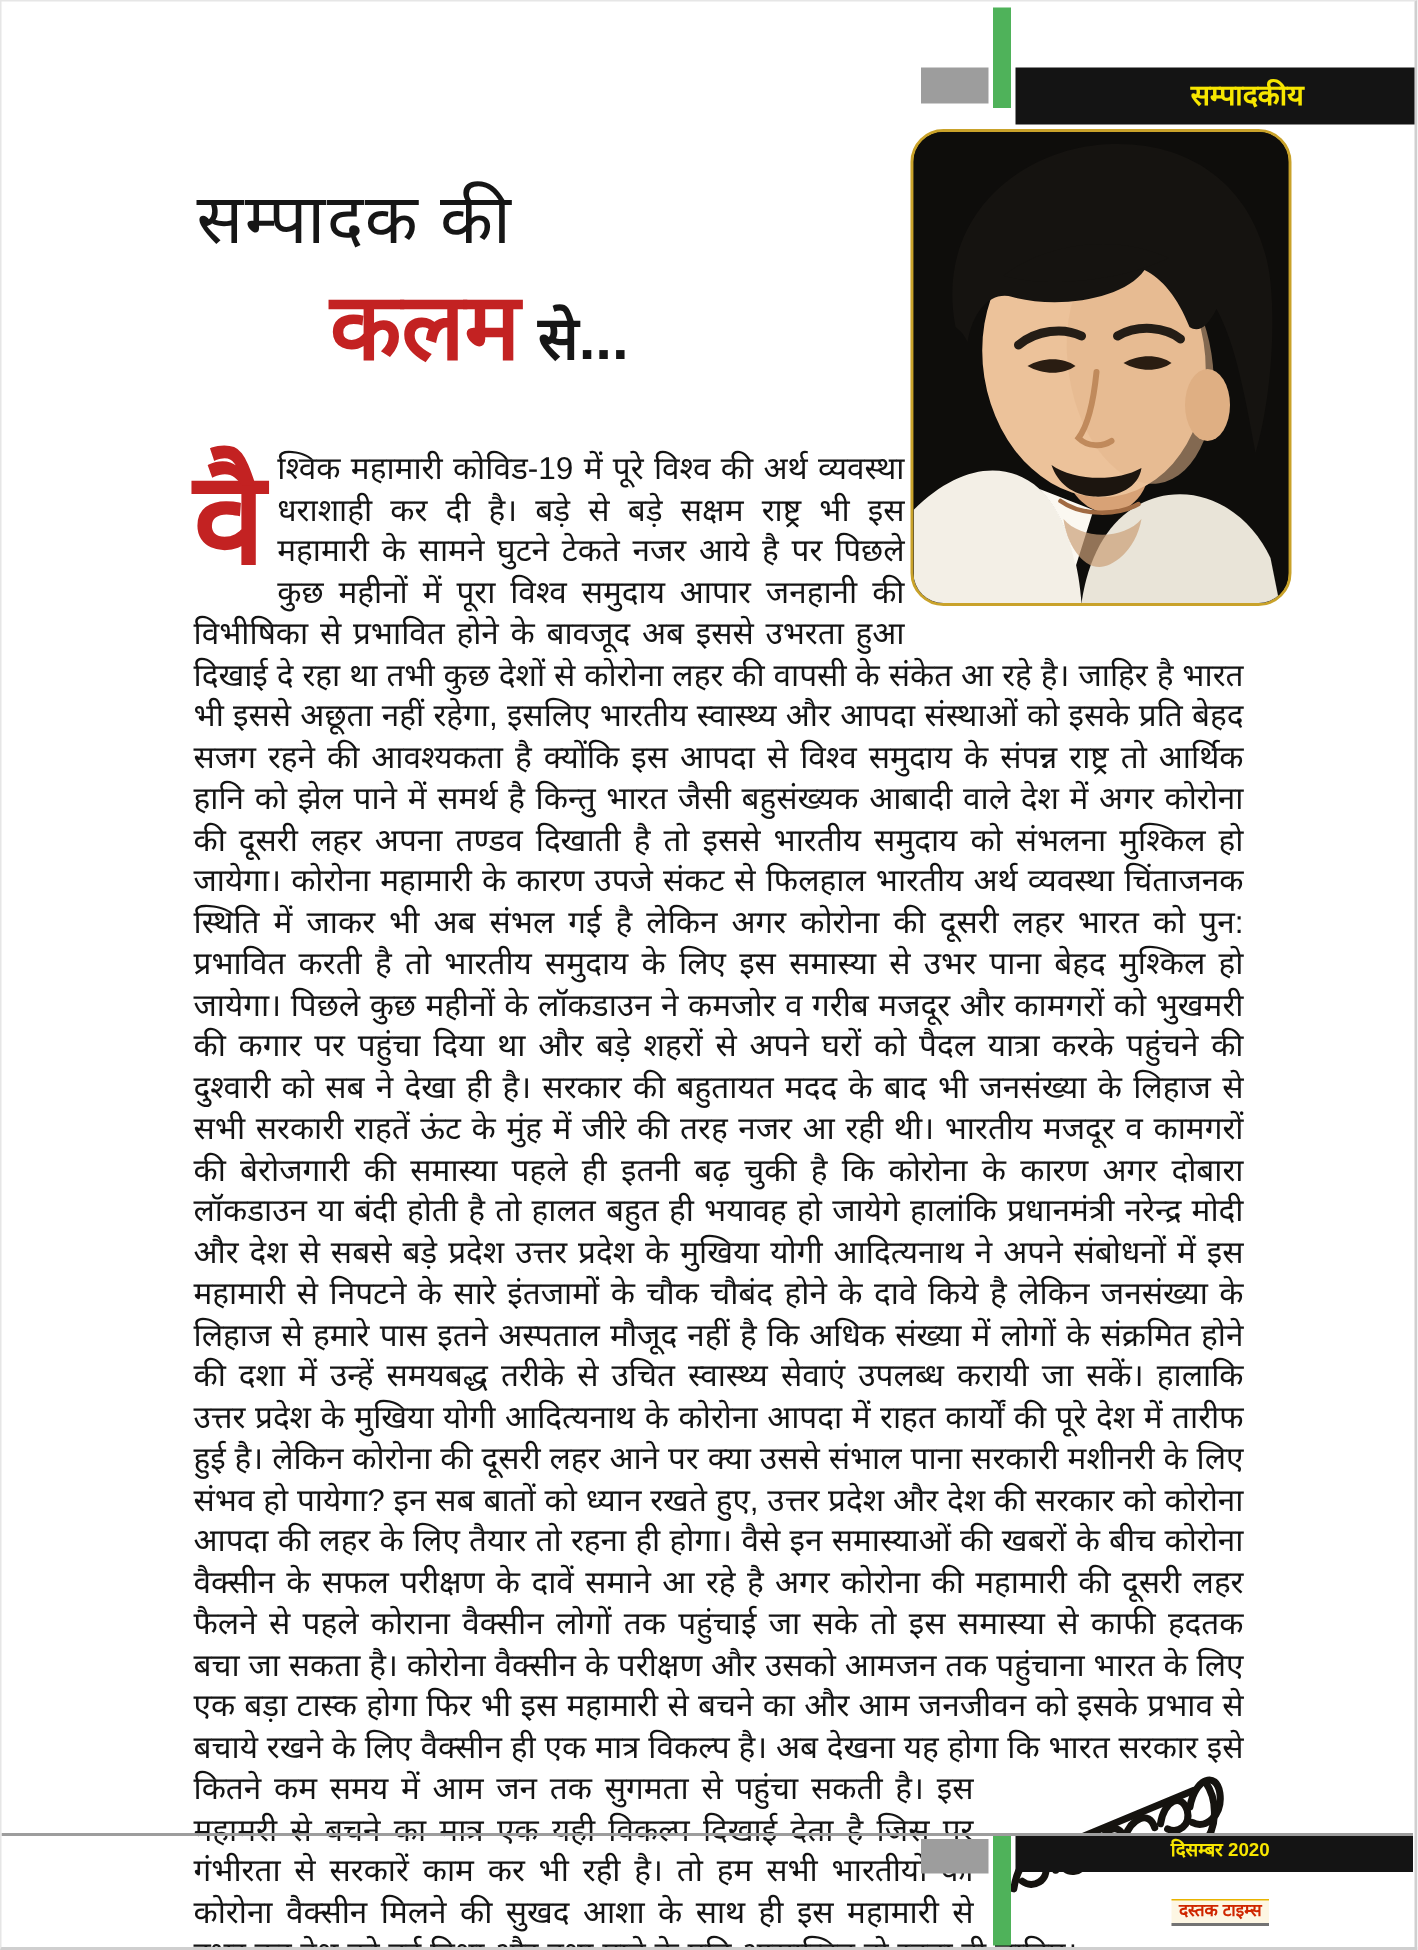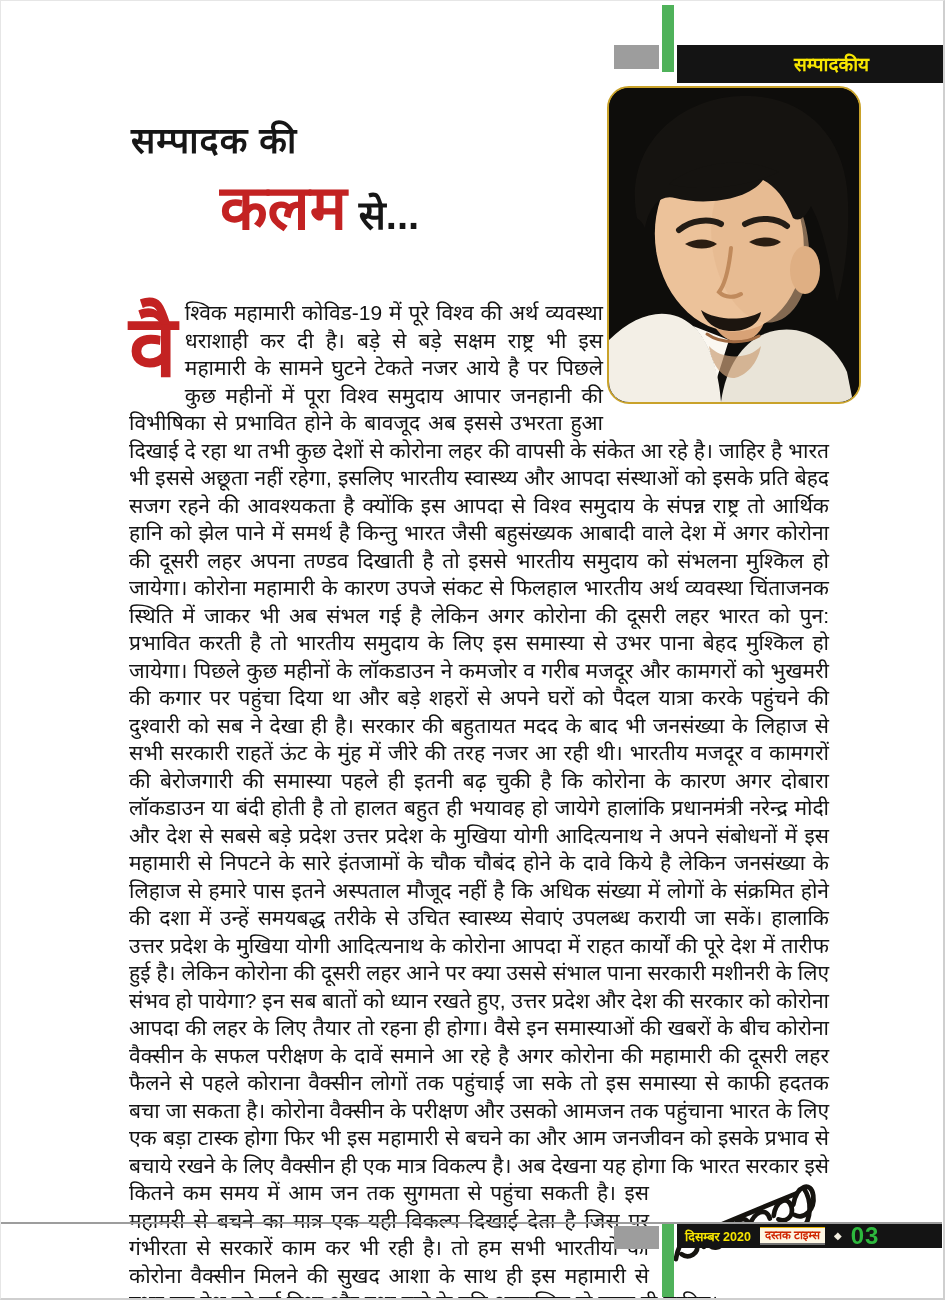--- a/index.html
+++ b/index.html
@@ -10,41 +10,41 @@
     border:1px solid #e6e6e6;border-right:2px solid #cfcfcf;border-bottom:2px solid #cfcfcf;
   }
   
   .hdr-gray{position:absolute;left:613px;top:44px;width:45px;height:24px;background:#9d9d9d;}
   .hdr-green{position:absolute;left:661px;top:4px;width:12px;height:67px;background:#4fb25a;}
   .hdr-bar{position:absolute;left:676px;top:44px;width:265px;height:38px;background:#141414;
            display:flex;align-items:center;justify-content:center;padding-left:22px;}
   .hdr-bar .lbl{color:#f7e600;font-size:19px;font-weight:bold;line-height:1;}
   
   .title{position:absolute;left:130px;top:120px;}
-  .t1{font-size:36px;font-weight:bold;color:#161616;letter-spacing:1px;line-height:1.1;}
+  .t1{font-size:46px;font-weight:normal;color:#161616;letter-spacing:1px;line-height:1.1;}
   .t2{margin-top:16px;margin-left:89px;display:flex;align-items:baseline;}
   .t2 .red{font-size:62px;font-weight:bold;color:#c32222;line-height:1;}
   .t2 .suf{font-size:40px;font-weight:bold;color:#161616;margin-left:12px;line-height:1;}
   
   .photo{position:absolute;left:606px;top:85px;width:254px;height:318px;border-radius:22px;
          border:2px solid #c9a22a;overflow:hidden;box-sizing:border-box;background:#0e0d0b;}
   
   .article{position:absolute;left:128px;top:298px;width:700px;
            font-size:21px;line-height:27.5px;text-align:justify;color:#141414;}
   .spacer{float:right;width:226px;height:112px;}
   .dropcap{float:left;font-size:86px;line-height:86px;font-weight:bold;color:#c32222;
            margin:4px 8px 0 0;}
   .sig{float:right;width:168px;height:84px;margin:2px 0 0 12px;}
   .sig svg{transform:rotate(-8deg);}
   
   .ftr-line{position:absolute;left:0;top:1221px;width:941px;height:2px;background:#9d9d9d;}
   .ftr-gray{position:absolute;left:613px;top:1225px;width:45px;height:23px;background:#9d9d9d;}
   .ftr-green{position:absolute;left:661px;top:1223px;width:12px;height:73px;background:#4fb25a;}
   .ftr-bar{position:absolute;left:676px;top:1223px;width:265px;height:24px;background:#141414;
-           display:flex;align-items:center;gap:9px;padding-left:8px;box-sizing:border-box;}
+           display:flex;align-items:center;gap:25px;padding-left:8px;box-sizing:border-box;flex-direction:column;}
   .f-date{color:#f7e600;font-size:12.5px;font-weight:bold;white-space:nowrap;}
   .f-logo{background:#fdf6e3;color:#cf2600;font-size:11.5px;font-weight:bold;line-height:13px;
           padding:1px 5px;border-top:1px solid #e8b400;border-bottom:2px solid #737373;
           white-space:nowrap;}
   .f-diamond{color:#f3efe2;font-size:10px;line-height:1;}
   .f-page{color:#2db83d;font-size:24px;font-weight:bold;letter-spacing:1px;line-height:1;}
 </style>
 </head>
 <body>
 

